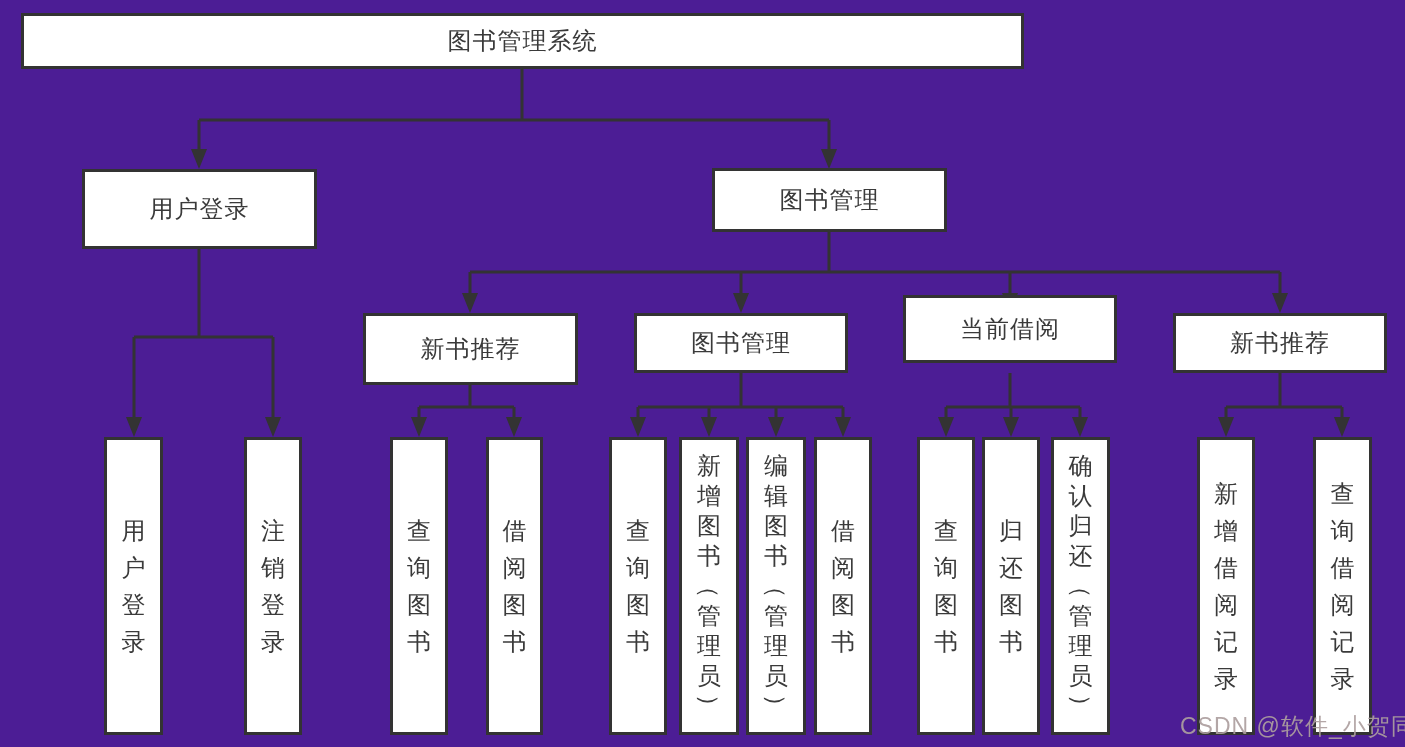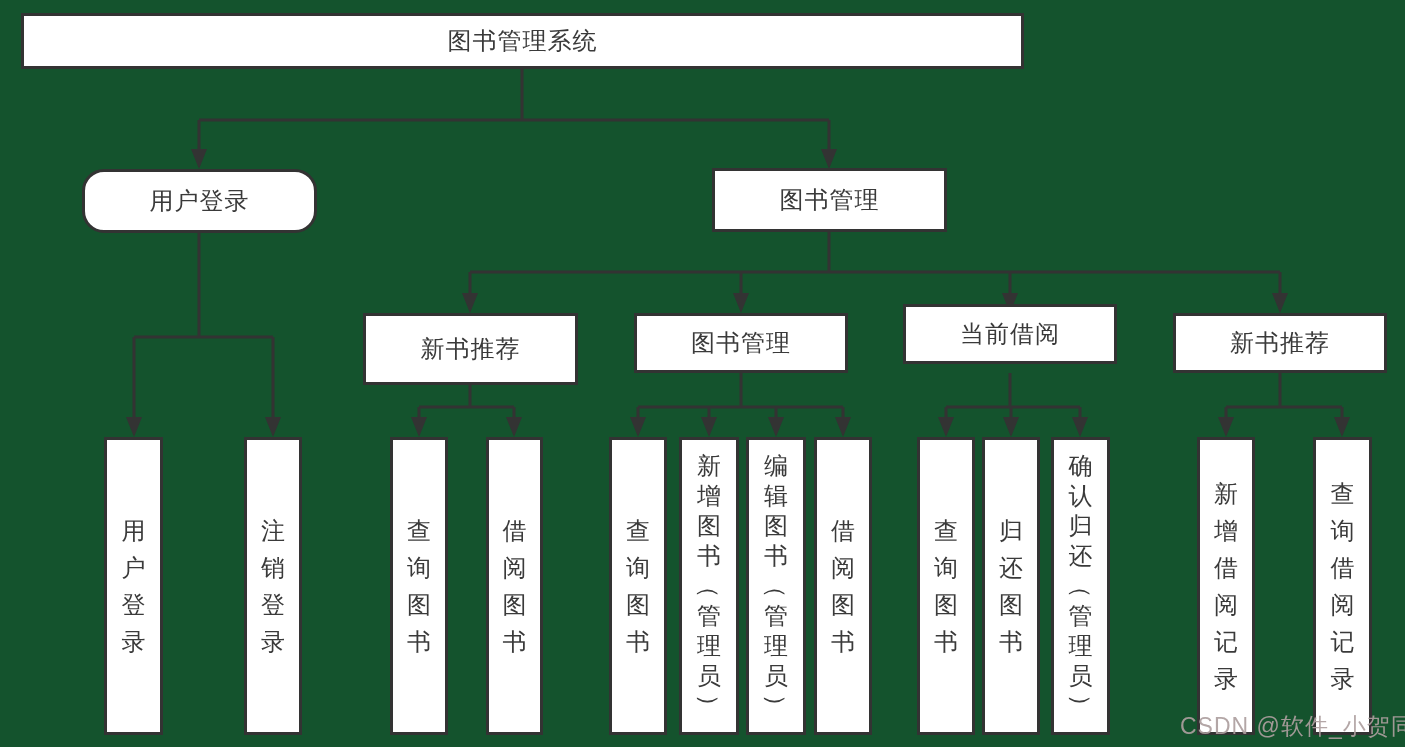--- a/index.html
+++ b/index.html
@@ -1,19 +1,19 @@
 <!DOCTYPE html>
 <html><head>
 <meta charset="utf-8">
 <style>
   html,body{margin:0;padding:0;background:#ffffff;}
   .stage{
     position:relative;
     width:1405px;height:747px;
-    background:#14532d;
+    background:#4c1d95;
     font-family:"Liberation Sans","DejaVu Sans",sans-serif;
     color:#3a3a3a;
     overflow:hidden;
   }
   .wires{position:absolute;left:0;top:0;width:1405px;height:747px;}
   .box{
     position:absolute;
     box-sizing:border-box;
     border:3px solid #333333;
     background:#ffffff;
@@ -85,26 +85,26 @@
       <polygon points="938,417 954,417 946,437"></polygon>
       <polygon points="1003,417 1019,417 1011,437"></polygon>
       <polygon points="1072,417 1088,417 1080,437"></polygon>
       <polygon points="1218,417 1234,417 1226,437"></polygon>
       <polygon points="1334,417 1350,417 1342,437"></polygon>
     </g>
   </svg>
 
   <div class="box" style="left:21px;top:13px;width:1003px;height:56px;">图书管理系统</div>
 
-  <div class="box" style="left:82px;top:169px;width:235px;height:64px;border-radius:22px;">用户登录</div>
+  <div class="box" style="left:82px;top:169px;width:235px;height:80px;">用户登录</div>
   <div class="box" style="left:712px;top:168px;width:235px;height:64px;">图书管理</div>
 
   <div class="box" style="left:363px;top:313px;width:215px;height:72px;">新书推荐</div>
   <div class="box" style="left:634px;top:313px;width:214px;height:60px;">图书管理</div>
-  <div class="box" style="left:903px;top:304px;width:214px;height:60px;">当前借阅</div>
+  <div class="box" style="left:903px;top:295px;width:214px;height:68px;">当前借阅</div>
   <div class="box" style="left:1173px;top:313px;width:214px;height:60px;">新书推荐</div>
 
   <div class="vbox" style="left:104px;top:437px;width:59px;height:298px;">
       <span class="vchar" style="height: 37px;">用</span>
       <span class="vchar" style="height: 37px;">户</span>
       <span class="vchar" style="height: 37px;">登</span>
       <span class="vchar" style="height: 37px;">录</span>
     </div>
   <div class="vbox" style="left:244px;top:437px;width:58px;height:298px;">
       <span class="vchar" style="height: 37px;">注</span>

